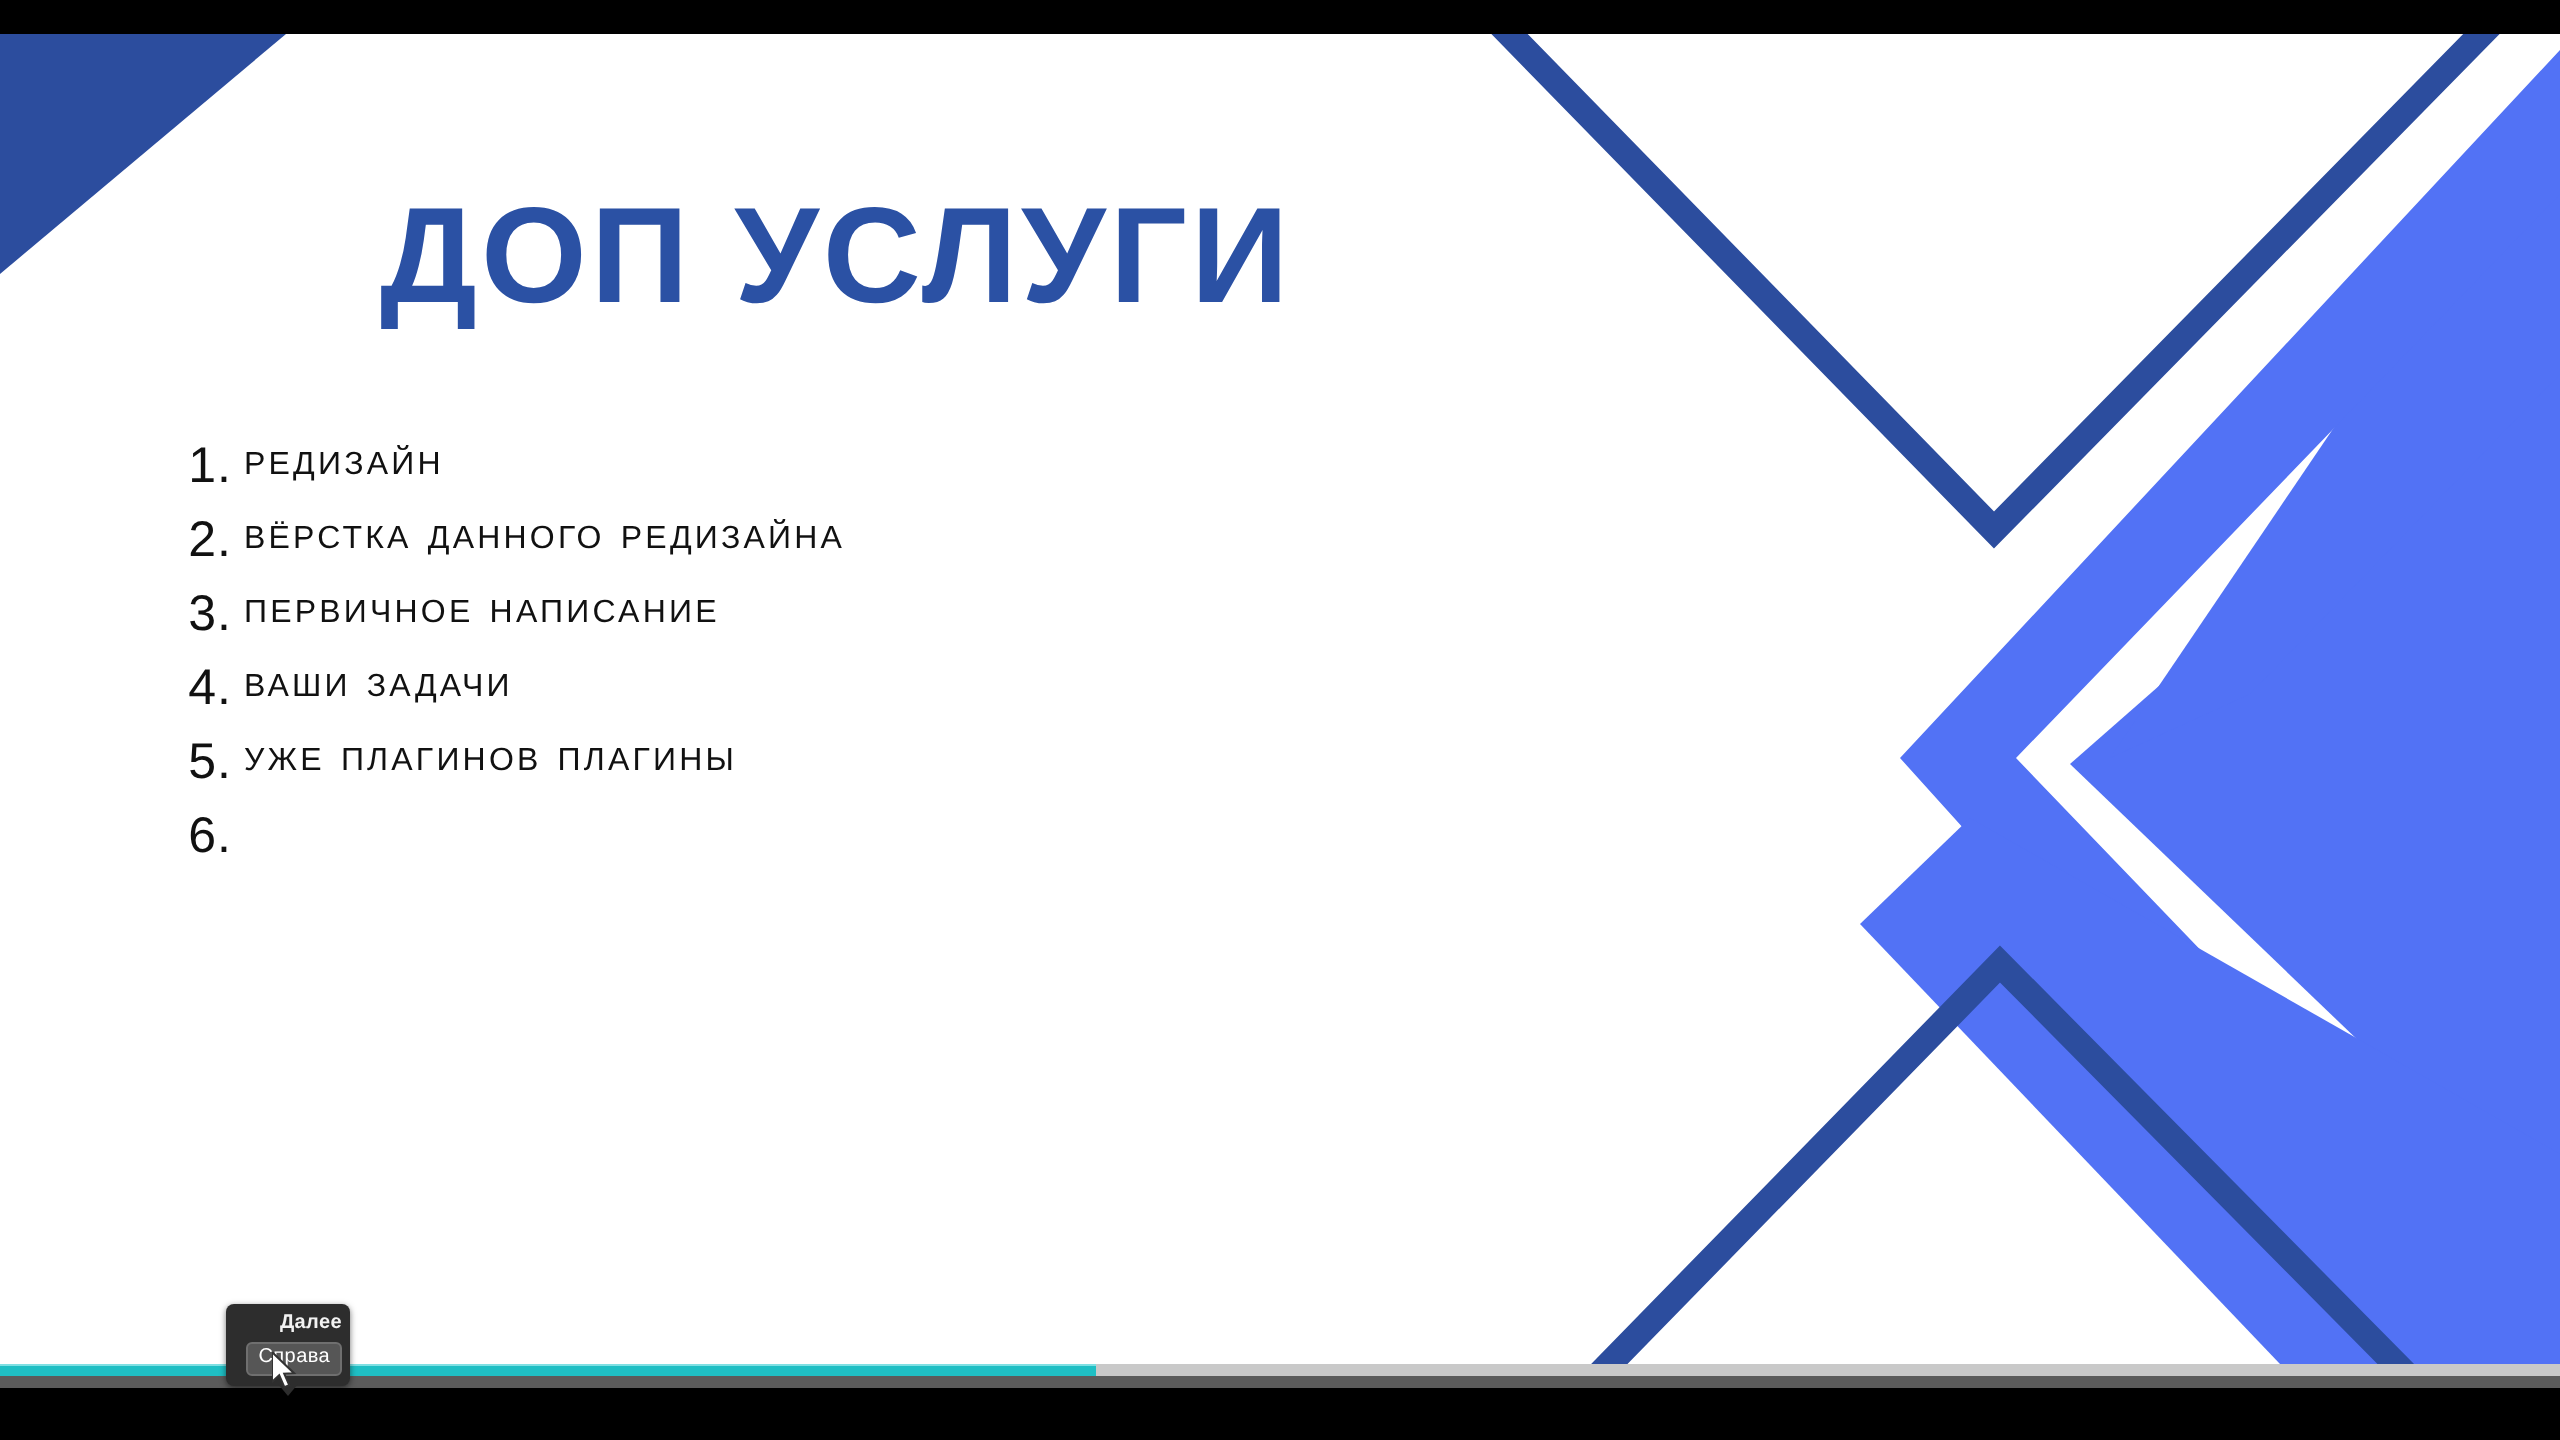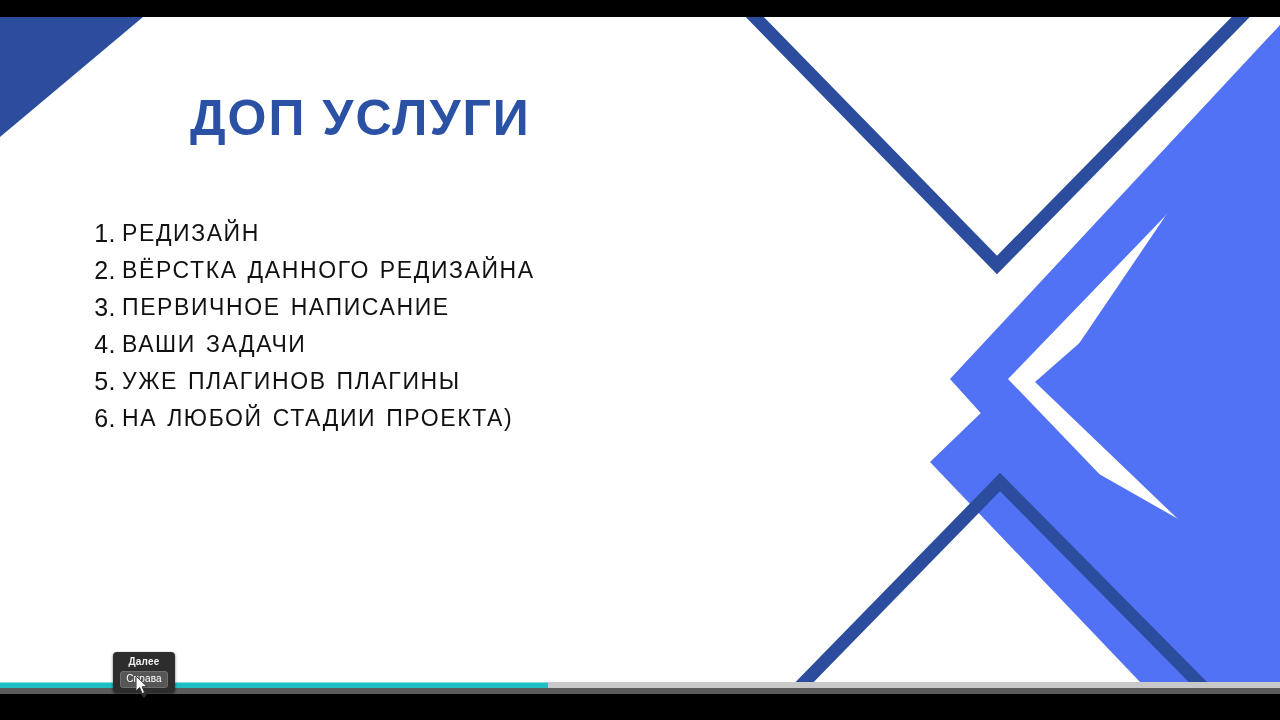--- a/index.html
+++ b/index.html
@@ -47,21 +47,21 @@
     width: 1280px;
     height: 665px;
     display: block;
   }
 
   
   .slide-title {
     position: absolute;
     left: 190px;
     top: 72px;
-    font-size: 50px;
+    font-size: 68px;
     font-weight: bold;
     letter-spacing: 2px;
     color: #2b51a4;
     white-space: nowrap;
     z-index: 20;
   }
 
   
   .slide-list {
     position: absolute;
@@ -79,21 +79,21 @@
     flex: 0 0 32px;
     text-align: right;
     font-size: 25px;
     line-height: 36px;
     color: #111111;
     letter-spacing: 0.5px;
   }
   .li-text {
     flex: 1 1 auto;
     padding-left: 6px;
-    font-size: 23px;
+    font-size: 16px;
     line-height: 36px;
     color: #111111;
     letter-spacing: 1.6px;
     word-spacing: 2px;
   }
   .li-text .cont {
     display: block;
   }
 
   
@@ -130,21 +130,21 @@
   .tooltip {
     position: absolute;
     left: 113px;
     top: 652px;
     width: 54px;
     background: #2d2d2d;
     border-radius: 4px;
     padding: 3px 4px 5px 4px;
     box-shadow: 0 1px 3px rgba(0,0,0,.55);
     z-index: 50;
-    text-align: center;
+    text-align: right;
   }
   .tooltip-title {
     color: #f2f2f2;
     font-size: 10px;
     line-height: 13px;
     font-weight: bold;
     letter-spacing: .2px;
   }
   .tooltip-key {
     display: inline-block;
@@ -225,21 +225,21 @@
         <span class="li-text"><span class="cont">ВАШИ ЗАДАЧИ</span></span>
       </div>
 
       <div class="list-item">
         <span class="li-num">5.</span>
         <span class="li-text"><span>УЖЕ ПЛАГИНОВ ПЛАГИНЫ</span></span>
       </div>
 
       <div class="list-item">
         <span class="li-num">6.</span>
-        <span class="li-text"><span class="cont">НА ЛЮБОЙ СТАДИИ ПРОЕКТА)</span></span>
+        <span class="li-text"></span>
       </div>
 
     </div>
   </div>
 
   <div class="band-top"></div>
   <div class="band-bottom"></div>
 
   <div class="progress-track">
     <div class="progress-fill"></div>

